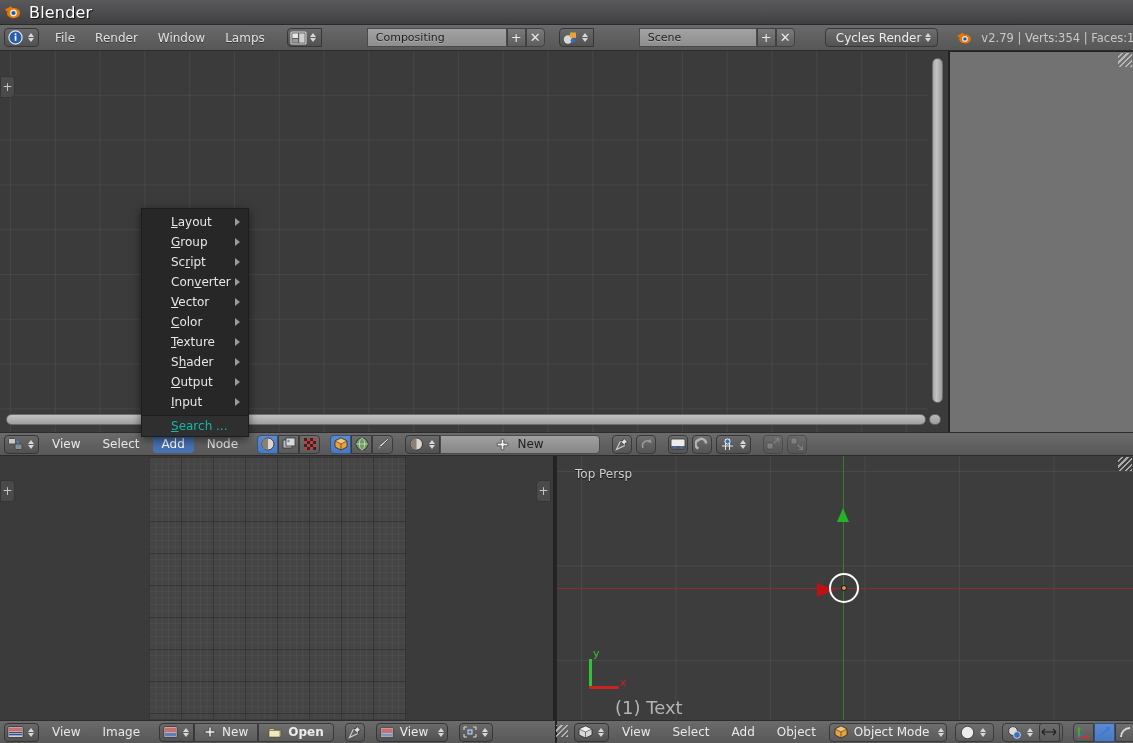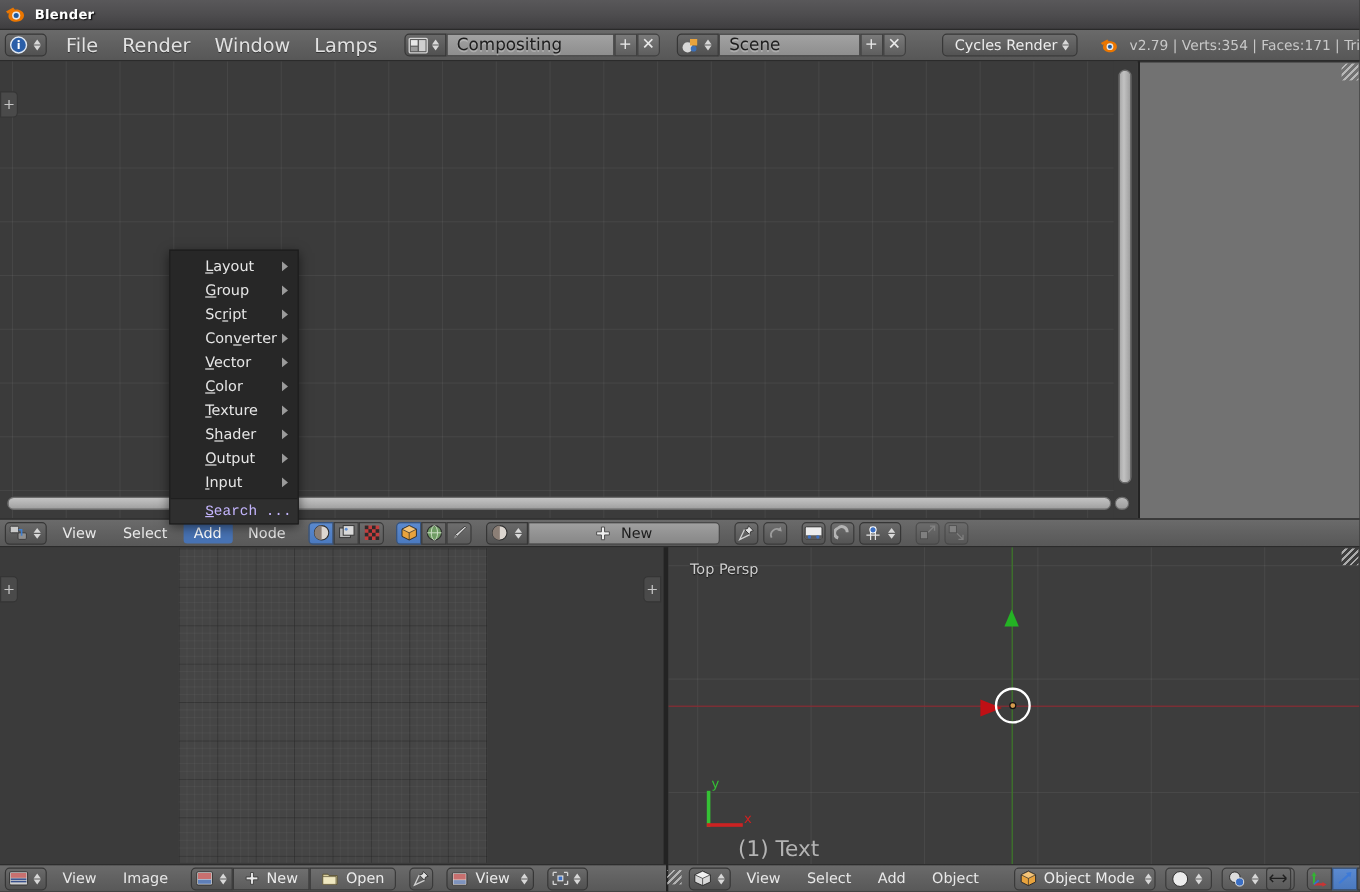--- a/index.html
+++ b/index.html
@@ -17,35 +17,35 @@
     position: absolute; left:0; top:0; width:1133px; height:25px;
     background: linear-gradient(180deg,#59585a 0%,#4e4d4f 50%,#3f3e40 100%);
     border-bottom: 1px solid #2a2a2a;
     display:flex; align-items:center; gap:7px; padding-left:4px;
   }
   .blender-logo {
     width:18px; height:18px; flex:0 0 18px;
     position:relative;
   }
   .title-text {
-    font-size: 11px; font-weight: bold; color:#ffffff;
+    font-size: 16px; font-weight: normal; color:#ffffff;
     text-shadow: 1px 1px 1px rgba(0,0,0,.85);
     letter-spacing: .2px;
   }
 
   
   .infobar {
     position:absolute; left:0; top:25px; width:1133px; height:26px;
     background: linear-gradient(180deg,#6a6a6a 0%,#616161 45%,#575757 100%);
     border-bottom:1px solid #2b2b2b;
     display:flex; align-items:center; gap:0px; padding:0 4px;
     font-size:12px; color:#ddd; white-space:nowrap;
   }
   .hdr-menu {
-    color:#e2e2e2; font-size:16px; padding:2px 10px; cursor:default;
+    color:#e2e2e2; font-size:12px; padding:2px 10px; cursor:default;
     text-shadow:0 1px 0 rgba(0,0,0,.45);
   }
   .iconbtn {
     width:20px; height:19px; display:flex; align-items:center; justify-content:center;
     background: linear-gradient(180deg,#6f6f6f 0%,#616161 50%,#545454 100%);
     border:1px solid #3a3a3a; border-radius:4px; cursor:default;
   }
   .spin {
     display:flex; flex-direction:column; align-items:center; justify-content:center;
     width:11px; height:17px; gap:1px; flex:0 0 11px;
@@ -55,22 +55,23 @@
   .spin i.dn { border-top:4px solid #d8d8d8; }
 
   .editor-sel {
     display:flex; align-items:center; height:19px; border-radius:4px;
     background: linear-gradient(180deg,#6a6a6a 0%,#5d5d5d 50%,#515151 100%);
     border:1px solid #363636; padding:0 2px 0 2px; gap:1px;
   }
   .field {
     height:19px; display:flex; align-items:center; padding:0 8px;
     background: linear-gradient(180deg,#a2a2a2 0%,#989898 50%,#8e8e8e 100%);
-    color:#1d1d1d; font-size:14px; border:1px solid #4a4a4a;
+    color:#1d1d1d; font-size:11px; border:1px solid #4a4a4a;
     text-shadow:0 1px 0 rgba(255,255,255,.25);
+    margin-left:45px;
   }
   .plusbtn, .xbtn {
     width:19px;height:19px;display:flex;align-items:center;justify-content:center;
     background: linear-gradient(180deg,#7a7a7a 0%,#6c6c6c 50%,#5e5e5e 100%);
     border:1px solid #414141; color:#e9e9e9; font-size:13px; line-height:1;
   }
   .dropdown {
     height:19px; display:flex; align-items:center; justify-content:space-between;
     background: linear-gradient(180deg,#6e6e6e 0%,#606060 50%,#535353 100%);
     border:1px solid #383838; border-radius:4px; color:#ececec; font-size:12px;
@@ -136,22 +137,22 @@
     padding:0 6px 0 29px; color:#e6e6e6; font-size:12px; cursor:default;
   }
   .menu-item .lbl u { text-decoration:underline; }
   .menu-item .arrow {
     width:0;height:0;border-top:4px solid transparent;border-bottom:4px solid transparent;
     border-left:5px solid #9b9b9b; margin-right:2px;
   }
   .menu-sep { height:3px; }
   .menu-search {
     height:21px; display:flex; align-items:center; padding-left:29px;
-    color:#c4b5fd; font-size:12px;
-    background:#2f2f2f; border-top:1px solid #1f1f1f;font-family:Liberation Mono, monospace;
+    color:#14b8a6; font-size:12px;
+    background:#2f2f2f; border-top:1px solid #1f1f1f;
   }
   .menu-search u { text-decoration:underline; }
 
   
   .right-panel {
     position:absolute; left:948px; top:51px; width:185px; height:381px;
     background:#727272; border-left:2px solid #232323;
     border-top:1px solid #232323;
   }
   .grip {
@@ -635,21 +636,21 @@
       <div style="display:flex;align-items:center;gap:6px;height:19px;padding:0 9px;
                   background:linear-gradient(180deg,#6f6f6f,#5c5c5c);border:1px solid #3a3a3a;color:#ececec;font-size:12px;">
         <span>
           <svg width="12" height="12" viewBox="0 0 13 13">
               <path d="M5.2 1.2h2.6v4h4v2.6h-4v4H5.2v-4h-4V5.2h4z" fill="#e9e9e9" stroke="#3a3a3a" stroke-width=".8"></path>
             </svg>
         </span>
         <span>New</span>
       </div>
       <div style="display:flex;align-items:center;gap:6px;height:19px;padding:0 9px;border-radius:0 4px 4px 0;
-                  background:linear-gradient(180deg,#6f6f6f,#5c5c5c);border:1px solid #3a3a3a;color:#ececec;font-size:12px;">
+                  background:linear-gradient(180deg,#6f6f6f,#5c5c5c);border:1px solid #3a3a3a;color:#ececec;font-size:12px;font-weight:bold;">
         <span>
           <svg width="14" height="12" viewBox="0 0 14 12">
               <path d="M1 2.5h4.3l1 1.2H13V11H1Z" fill="#d8cf9f" stroke="#5a5233" stroke-width=".8"></path>
               <path d="M1 4.5h11V11H1Z" fill="#efe8c0" stroke="#5a5233" stroke-width=".6"></path>
             </svg>
         </span>
         <span>Open</span>
       </div>
     </div>
 
@@ -728,21 +729,21 @@
       <span class="spin">
           <i class="up"></i>
           <i class="dn"></i>
         </span>
     </div>
     <span class="menu-lbl">View</span>
     <span class="menu-lbl">Select</span>
     <span class="menu-lbl">Add</span>
     <span class="menu-lbl">Object</span>
 
-    <div class="mode-btn" style="margin-left:16px;width:118px;justify-content:space-between;">
+    <div class="mode-btn" style="margin-left:0;width:118px;justify-content:space-between;">
       <span style="display:flex;align-items:center;gap:6px;">
         <span>
           <svg width="14" height="14" viewBox="0 0 14 14">
               <path d="M7 1 13 4 13 10 7 13 1 10 1 4Z" fill="#e8a33d" stroke="#2b2b2b" stroke-width=".8"></path>
               <path d="M7 1 13 4 7 7 1 4Z" fill="#f4c478" stroke="#2b2b2b" stroke-width=".6"></path>
               <path d="M7 7 7 13" stroke="#2b2b2b" stroke-width=".6"></path>
             </svg>
         </span>
         <span>Object Mode</span>
       </span>

